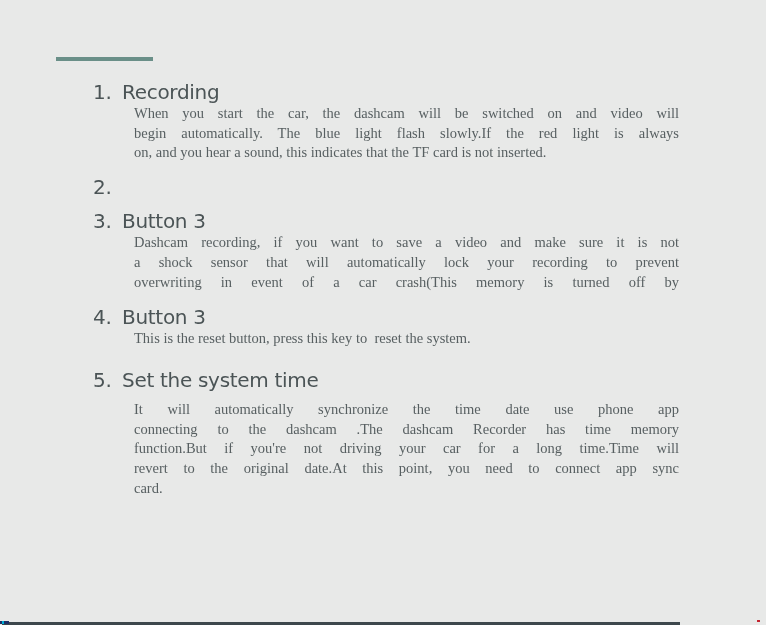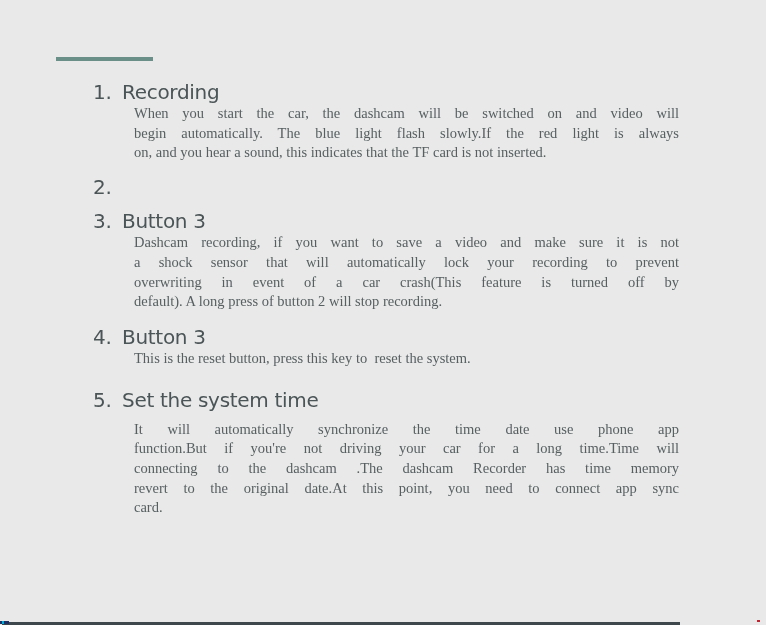--- a/index.html
+++ b/index.html
@@ -125,44 +125,43 @@
   </div>
 
   <div class="section sec-3">
     <div class="heading">
       <span class="num">3.</span>
       <span>Button 3</span>
     </div>
     <div class="body">
       <div class="line">Dashcam recording, if you want to save a video and make sure it is not</div>
       <div class="line">a shock sensor that will automatically lock your recording to prevent</div>
-      <div class="line">overwriting in event of a car crash(This feature is turned off by</div>
-      <div class="line last">default). A long press of button 2 will stop recording.</div>
+      <div class="line">overwriting in event of a car crash(This memory is turned off by</div>
     </div>
   </div>
 
   <div class="section sec-4">
     <div class="heading">
       <span class="num">4.</span>
       <span>Button 3</span>
     </div>
     <div class="body">
       <div class="line last">This is the reset button, press this key to  reset the system.</div>
     </div>
   </div>
 
   <div class="section sec-5">
     <div class="heading">
       <span class="num">5.</span>
       <span>Set the system time</span>
     </div>
     <div class="body">
       <div class="line">It will automatically synchronize the time date use phone app</div>
+      <div class="line">connecting to the dashcam .The dashcam Recorder has time memory</div>
       <div class="line">function.But if you're not driving your car for a long time.Time will</div>
-      <div class="line">connecting to the dashcam .The dashcam Recorder has time memory</div>
       <div class="line">revert to the original date.At this point, you need to connect app sync</div>
       <div class="line last">card.</div>
     </div>
   </div>
 
 </div>
 
 <div class="bottom-bar"></div>
 <div class="corner-mark-navy"></div>
 <div class="corner-mark-cyan"></div>

